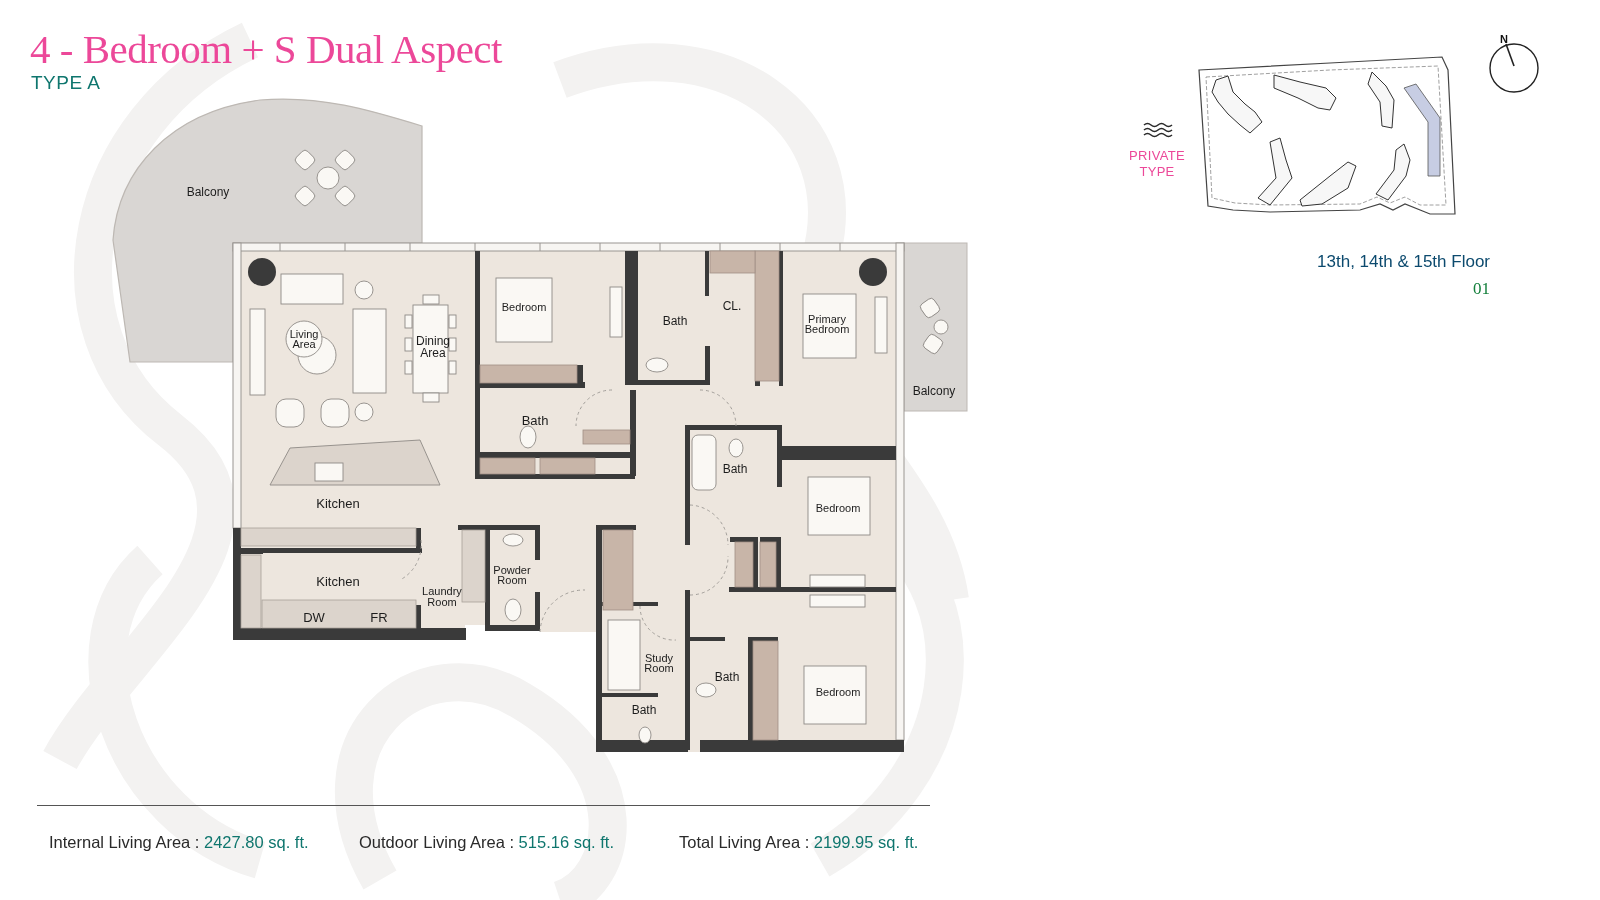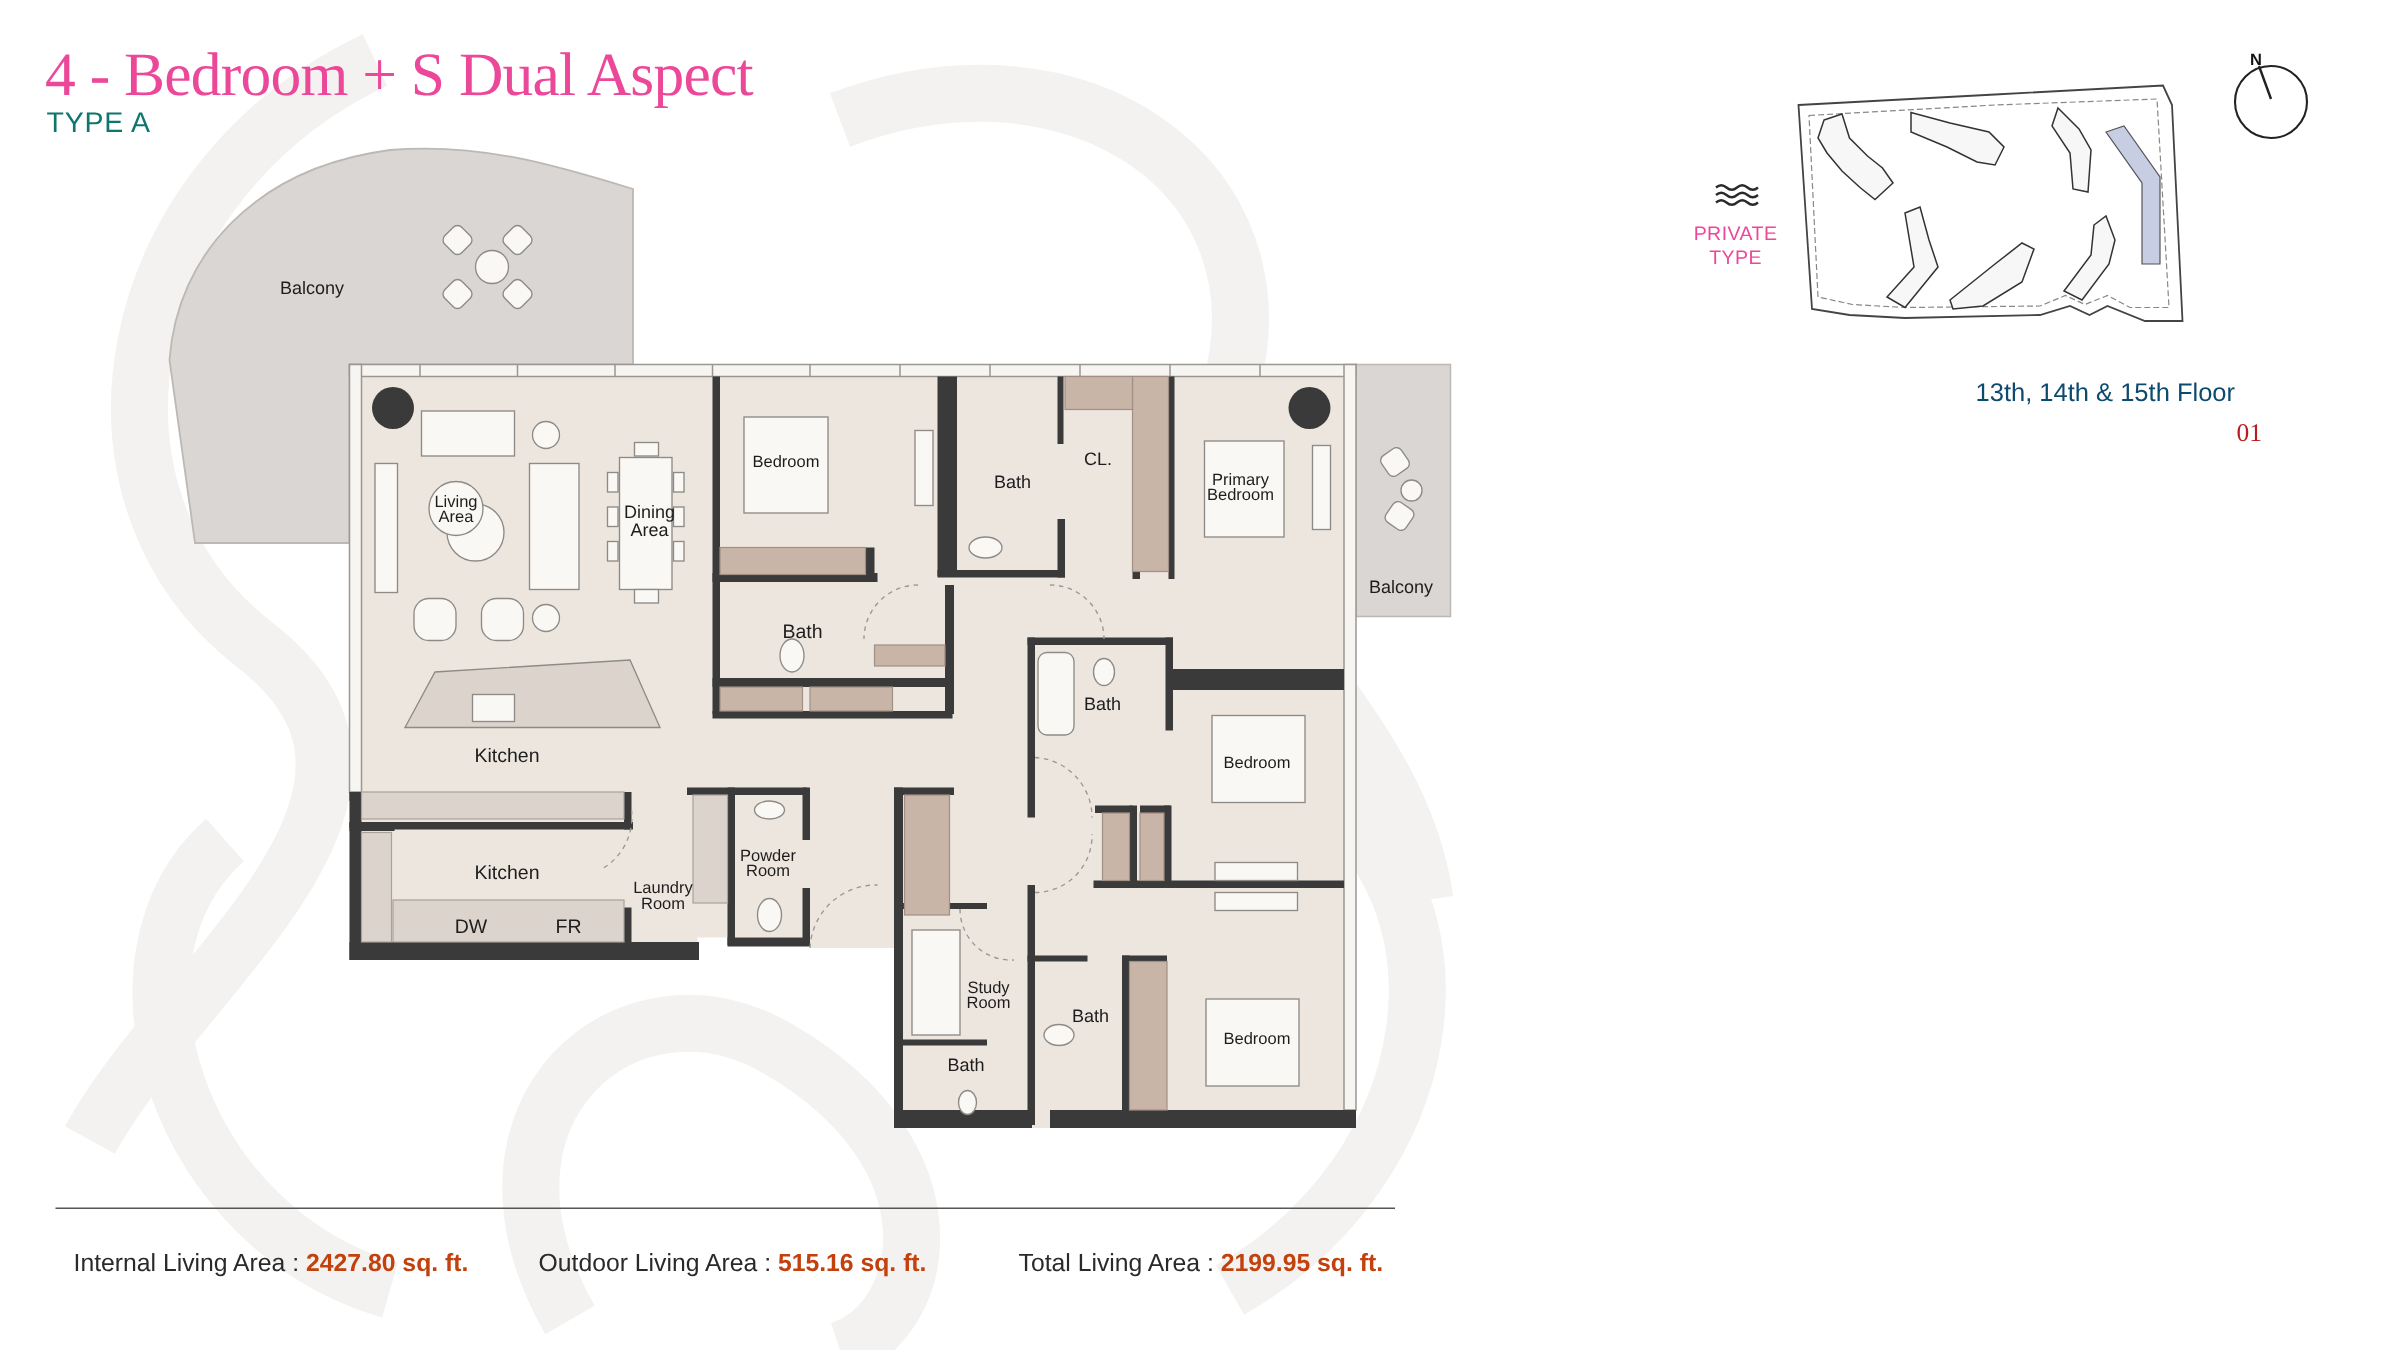--- a/index.html
+++ b/index.html
@@ -18,32 +18,32 @@
   }
   .subtitle {
     position:absolute; left:31px; top:72px;
     font-size:19px; letter-spacing:0.5px; color:#0f766e;
   }
   .plan { position:absolute; left:0; top:0; width:1000px; height:800px; }
   .room-label { font-family:"Liberation Sans", sans-serif; fill:#1d1d1d; }
   .divider { position:absolute; left:37px; top:805px; width:893px; height:1px; background:#555; }
   .areas { position:absolute; left:49px; top:833px; font-size:16.5px; color:#2a2a2a; }
   .area { position:absolute; white-space:nowrap; }
-  .area b { font-weight:bold; color:#c2410c; }
+  .area b { font-weight:normal; color:#0f766e; }
   .keyplan { position:absolute; left:1120px; top:30px; width:460px; height:270px; }
   .beach-label {
     position:absolute; left:1126px; top:148px; width:62px; text-align:center;
     font-size:13px; line-height:16px; color:#ec4899; letter-spacing:0.3px;
   }
   .floor-label {
     position:absolute; right:110px; top:252px; font-size:17px; color:#0c4a6e; text-align:right; white-space:nowrap;
   }
   .unit-number {
-    position:absolute; right:92px; top:279px;
-    font-family:"Liberation Serif", serif; font-size:17px; color:#b91c1c; text-align:right;
+    position:absolute; right:110px; top:279px;
+    font-family:"Liberation Serif", serif; font-size:17px; color:#15803d; text-align:right;
   }
   .compass { position:absolute; left:1486px; top:30px; width:60px; height:66px; }
 </style>
 </head>
 <body>
 
 <svg class="watermark" viewBox="0 0 1000 900">
   <g fill="none" stroke="#f3f2f1" stroke-width="38">
     <path d="M250 40 C 80 120, 40 330, 170 430 C 300 530, 120 650, 60 760"></path>
     <path d="M560 80 C 720 20, 860 120, 820 260 C 780 400, 930 460, 950 600"></path>

